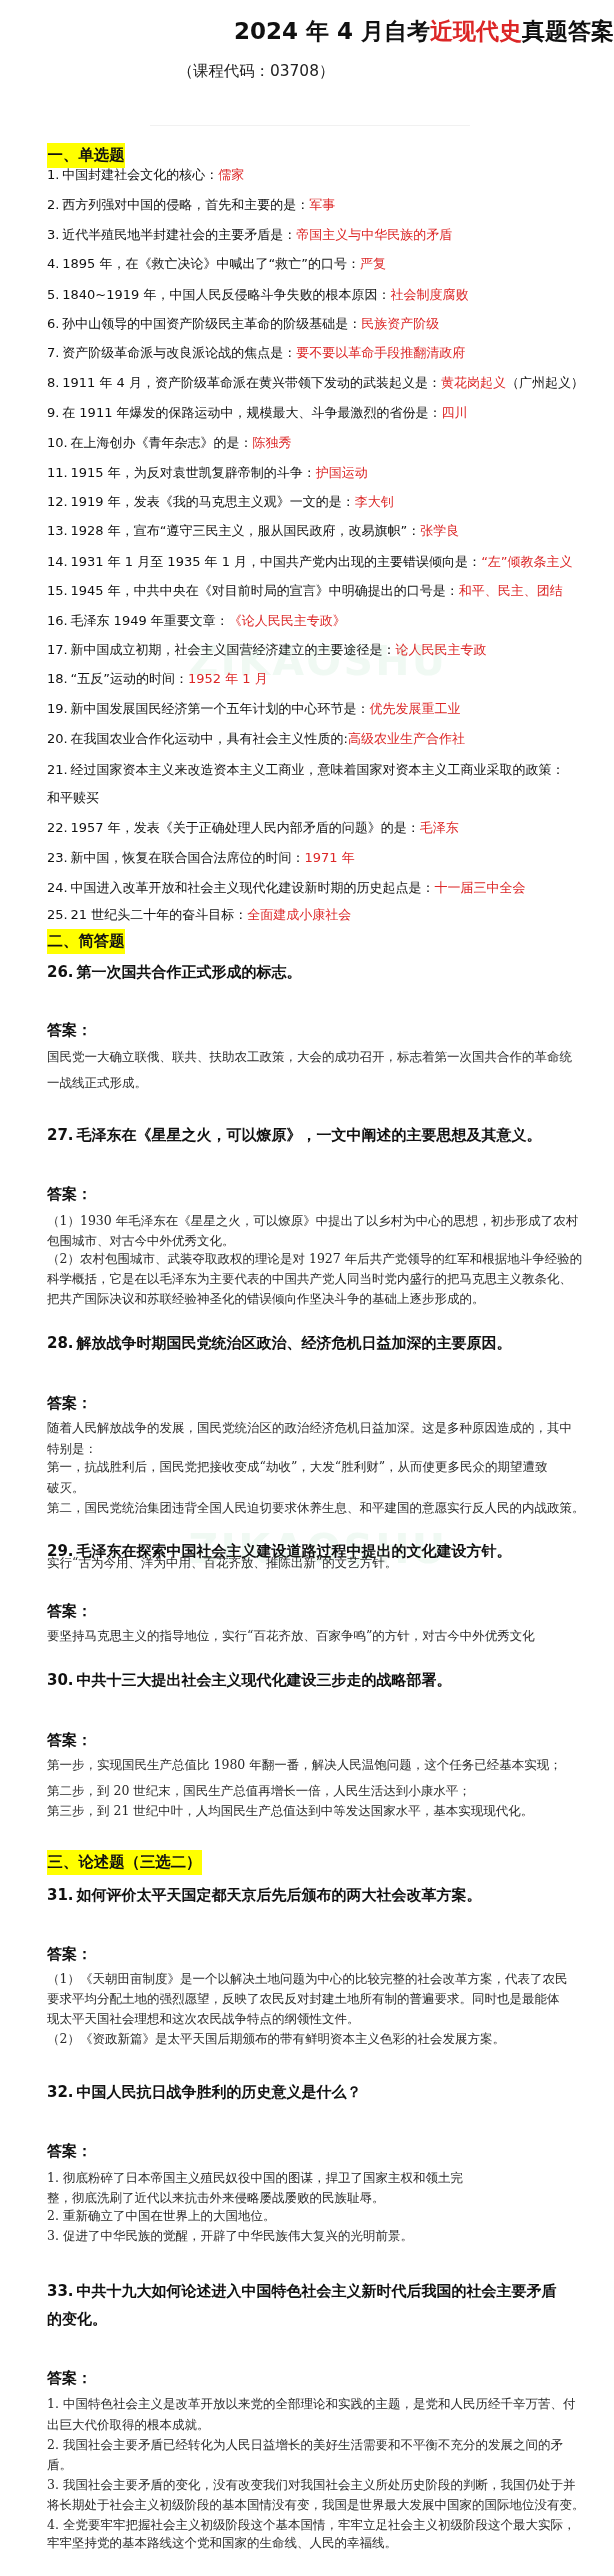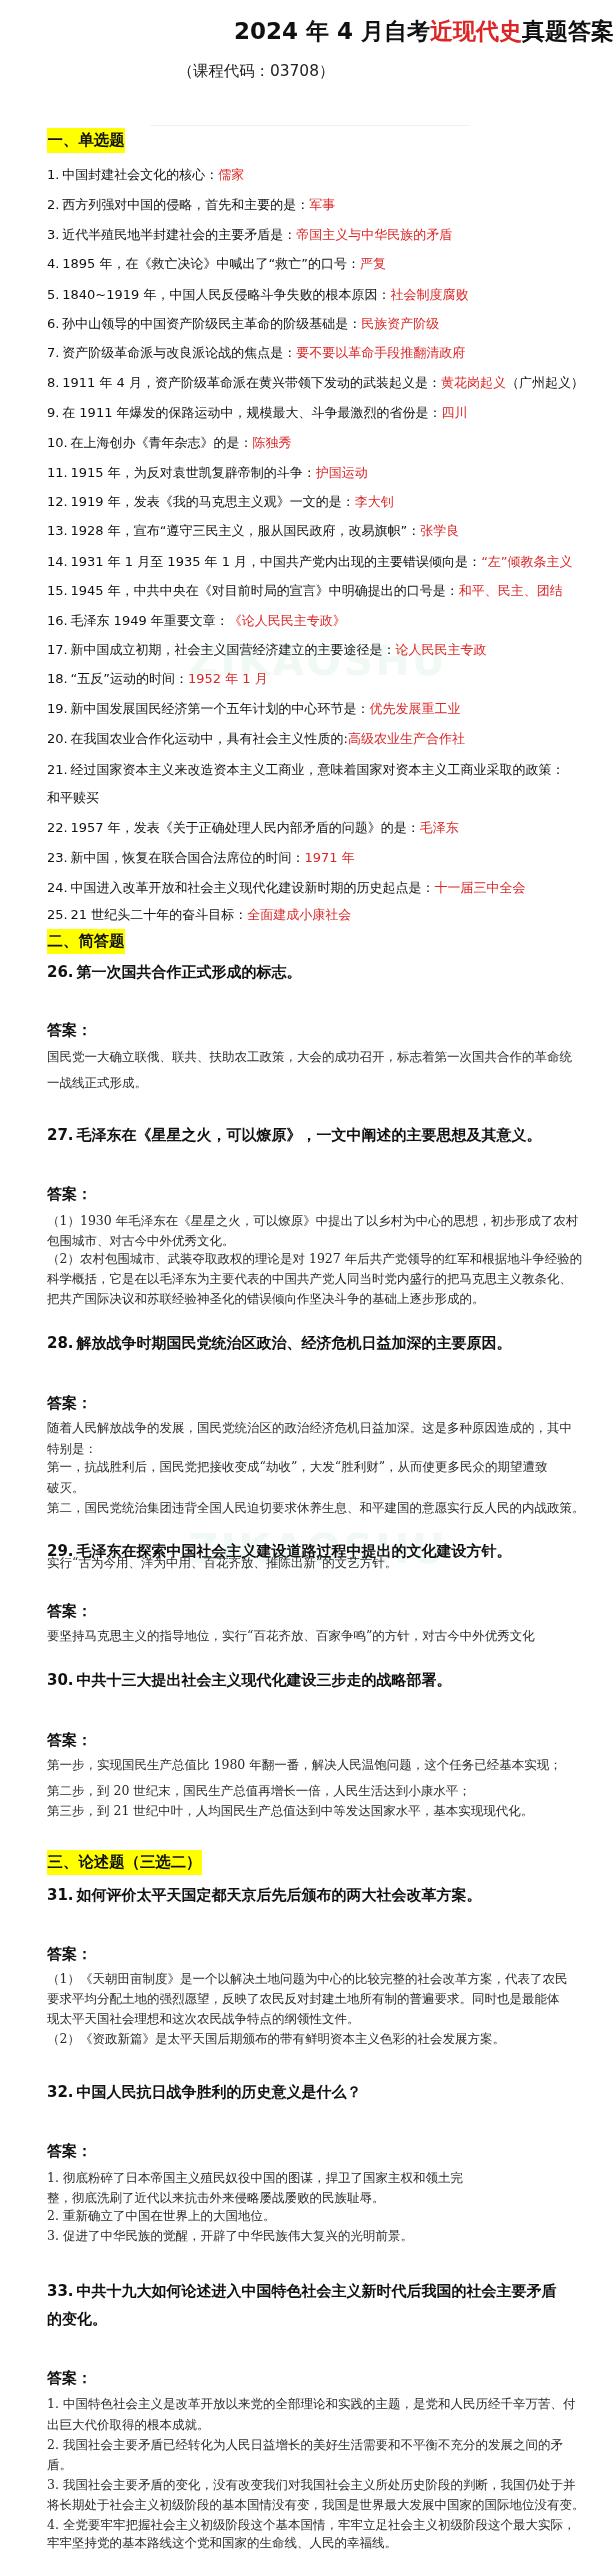--- a/index.html
+++ b/index.html
@@ -57,21 +57,21 @@
 
 <div class="wm" style="top:637px">ZIKAOSHU</div>
 <div class="wm" style="top:1525px">ZIKAOSHU</div>
 
 <div class="abs title">
   <span>2024 年 4 月自考</span><span class="red">近现代史</span><span>真题答案</span>
 </div>
 <div class="abs subtitle">（课程代码：03708）</div>
 <div class="divider"></div>
 
-<div class="abs sec" style="top:128px">一、单选题</div>
+<div class="abs sec" style="top:143px">一、单选题</div>
 
 <div class="abs sc" style="top:166px"><span class="num">1.</span><span>中国封建社会文化的核心：</span><span class="red">儒家</span></div>
 <div class="abs sc" style="top:196px"><span class="num">2.</span><span>西方列强对中国的侵略，首先和主要的是：</span><span class="red">军事</span></div>
 <div class="abs sc" style="top:226px"><span class="num">3.</span><span>近代半殖民地半封建社会的主要矛盾是：</span><span class="red">帝国主义与中华民族的矛盾</span></div>
 <div class="abs sc" style="top:255px"><span class="num">4.</span><span>1895 年，在《救亡决论》中喊出了“救亡”的口号：</span><span class="red">严复</span></div>
 <div class="abs sc" style="top:286px"><span class="num">5.</span><span>1840~1919 年，中国人民反侵略斗争失败的根本原因：</span><span class="red">社会制度腐败</span></div>
 <div class="abs sc" style="top:315px"><span class="num">6.</span><span>孙中山领导的中国资产阶级民主革命的阶级基础是：</span><span class="red">民族资产阶级</span></div>
 <div class="abs sc" style="top:344px"><span class="num">7.</span><span>资产阶级革命派与改良派论战的焦点是：</span><span class="red">要不要以革命手段推翻清政府</span></div>
 <div class="abs sc" style="top:374px"><span class="num">8.</span><span>1911 年 4 月，资产阶级革命派在黄兴带领下发动的武装起义是：</span><span class="red">黄花岗起义</span><span>（广州起义）</span></div>
 <div class="abs sc" style="top:404px"><span class="num">9.</span><span>在 1911 年爆发的保路运动中，规模最大、斗争最激烈的省份是：</span><span class="red">四川</span></div>

